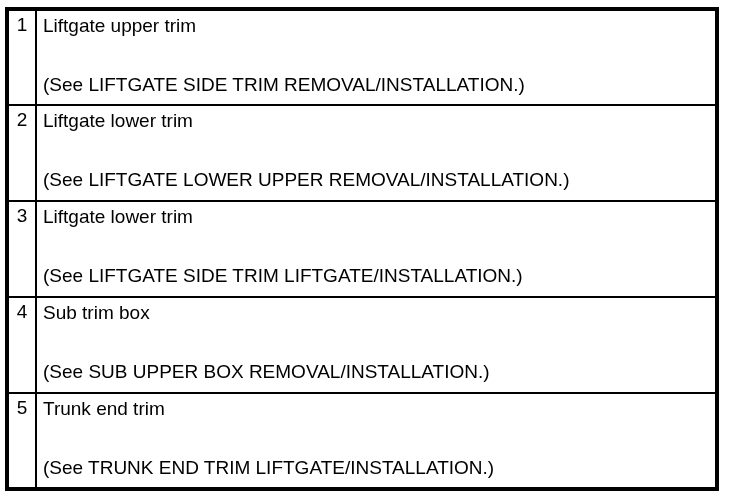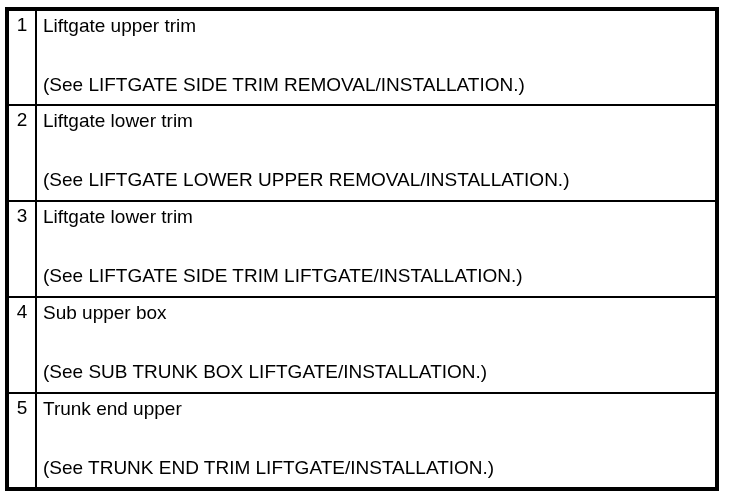--- a/index.html
+++ b/index.html
@@ -72,25 +72,25 @@
       <tr>
         <td class="num-cell">3</td>
         <td class="desc-cell">
           <p class="item-line">Liftgate lower trim</p>
           <p class="see-line">(See LIFTGATE SIDE TRIM LIFTGATE/INSTALLATION.)</p>
         </td>
       </tr>
       <tr>
         <td class="num-cell">4</td>
         <td class="desc-cell">
-          <p class="item-line">Sub upper box</p>
-          <p class="see-line">(See SUB TRUNK BOX LIFTGATE/INSTALLATION.)</p>
+          <p class="item-line">Sub trim box</p>
+          <p class="see-line">(See SUB UPPER BOX REMOVAL/INSTALLATION.)</p>
         </td>
       </tr>
       <tr>
         <td class="num-cell">5</td>
         <td class="desc-cell">
-          <p class="item-line">Trunk end upper</p>
+          <p class="item-line">Trunk end trim</p>
           <p class="see-line">(See TRUNK END TRIM LIFTGATE/INSTALLATION.)</p>
         </td>
       </tr>
     </tbody>
 </table>
 
 </body></html>

